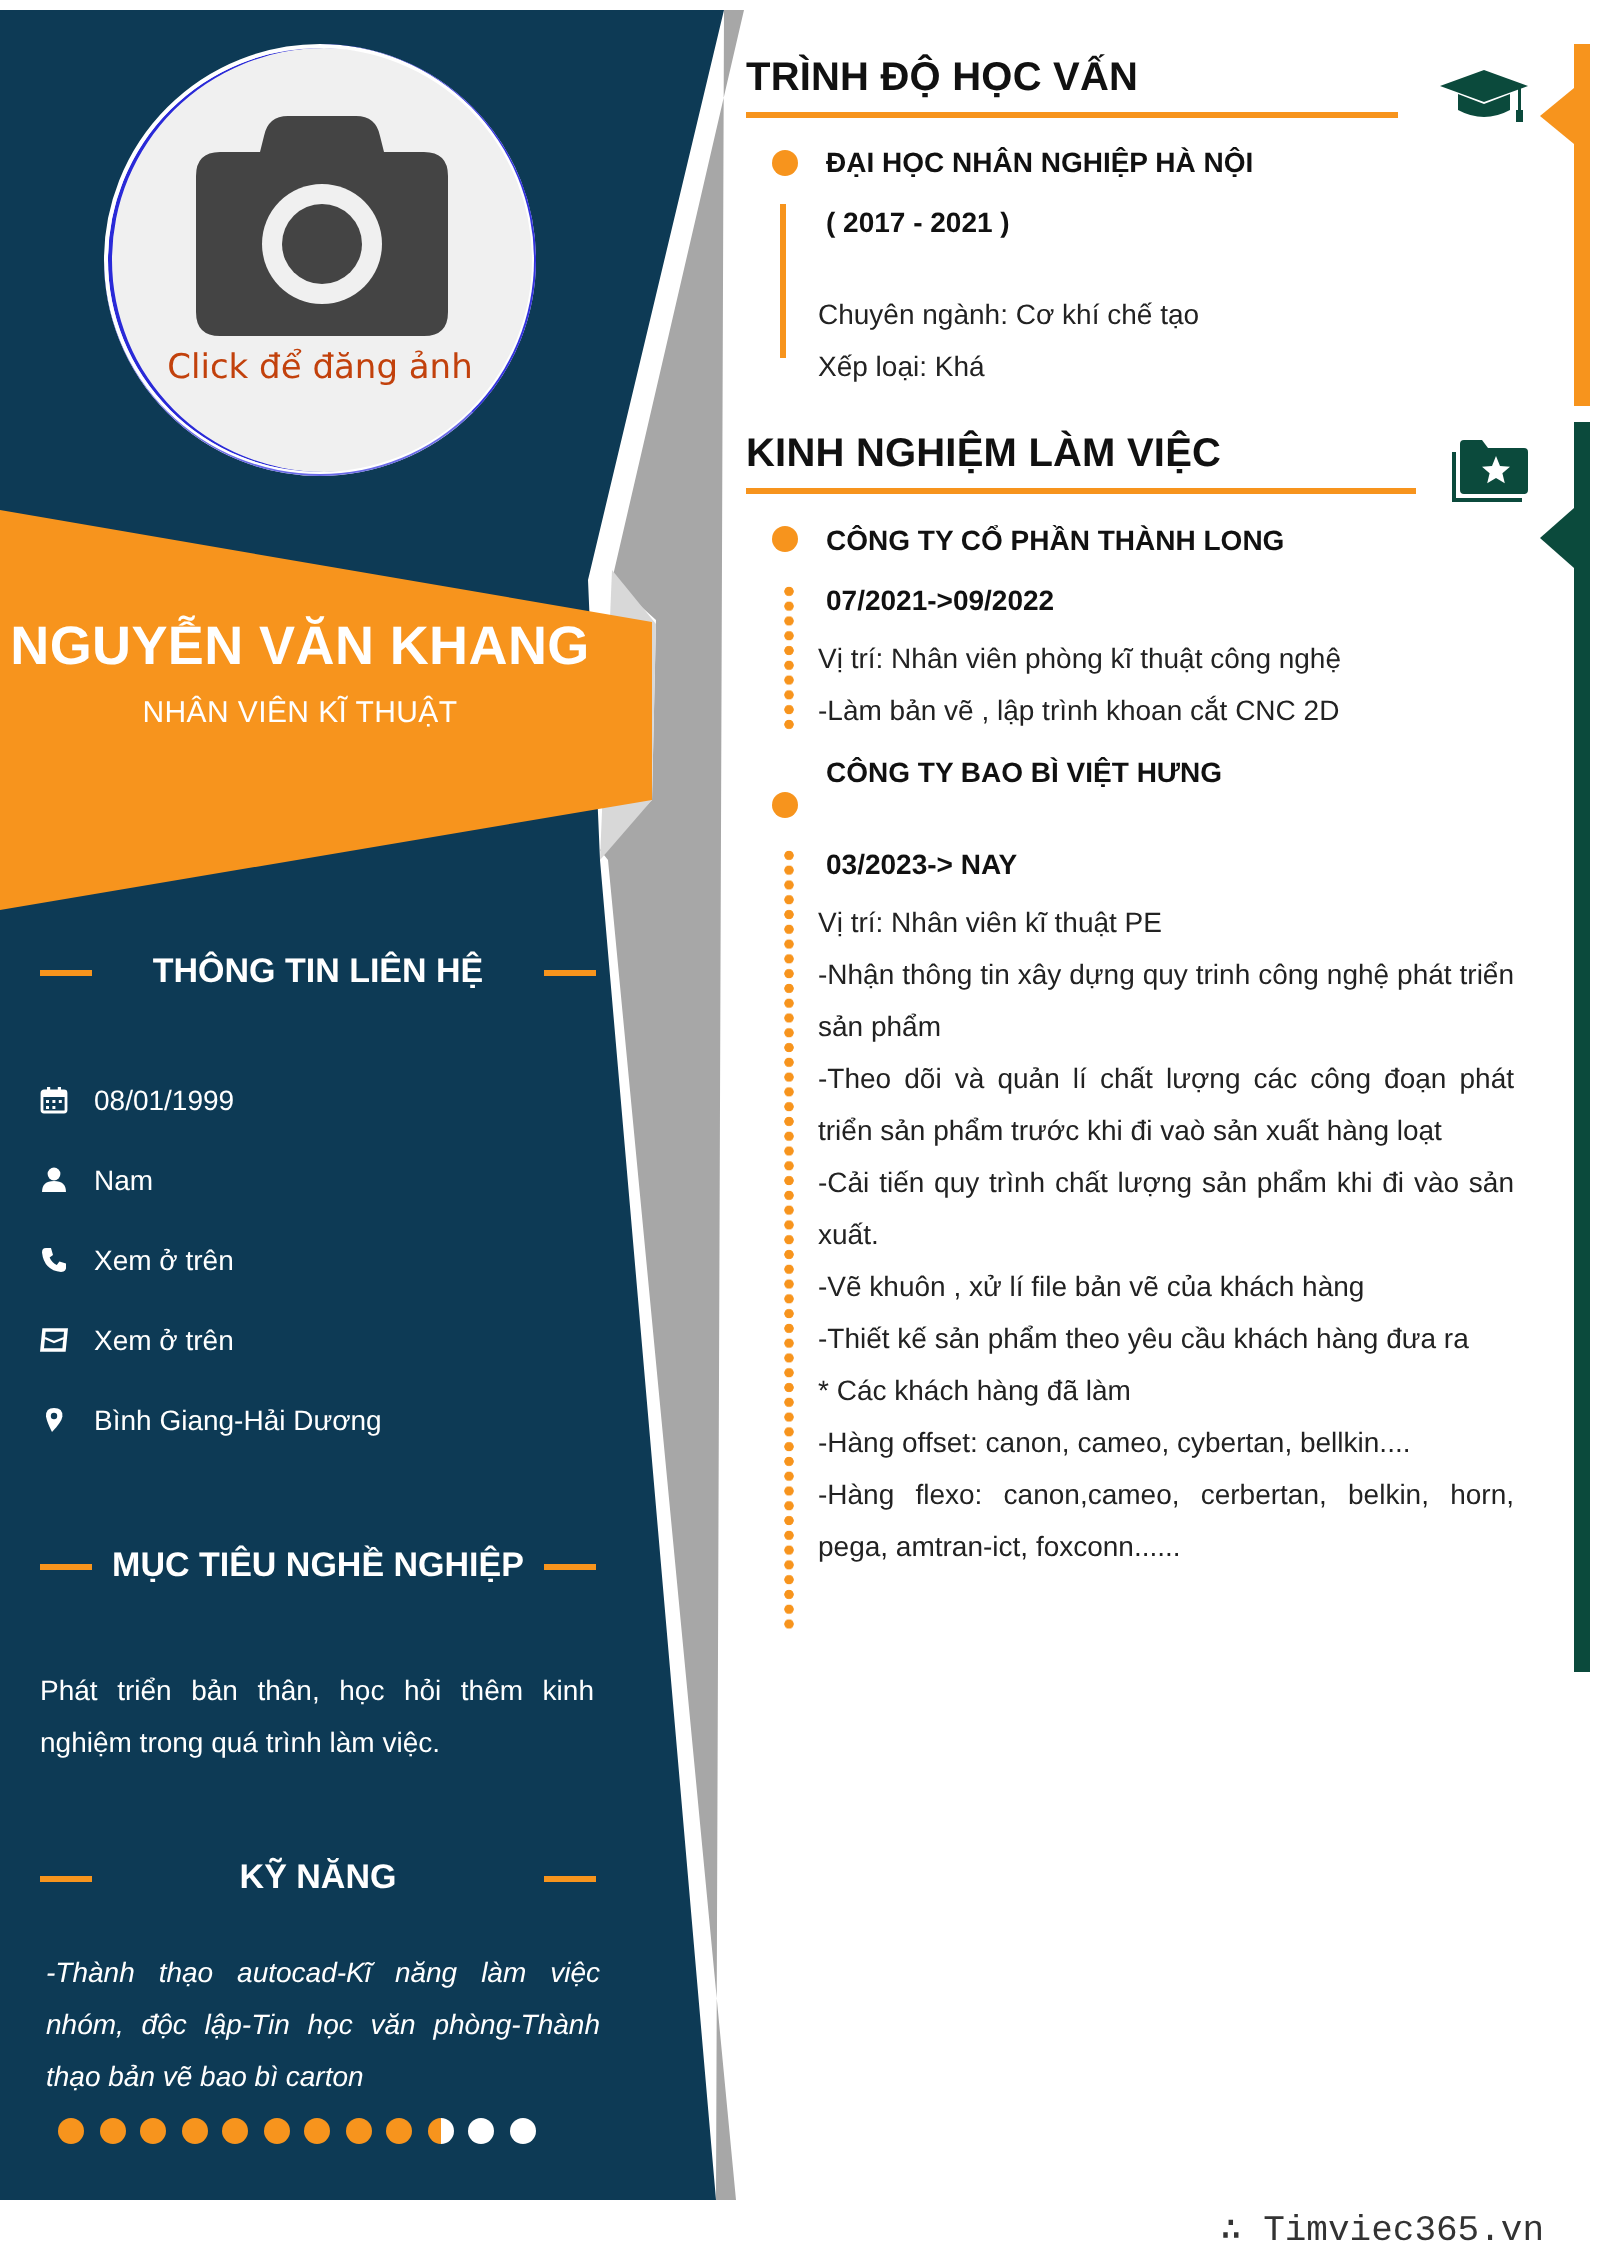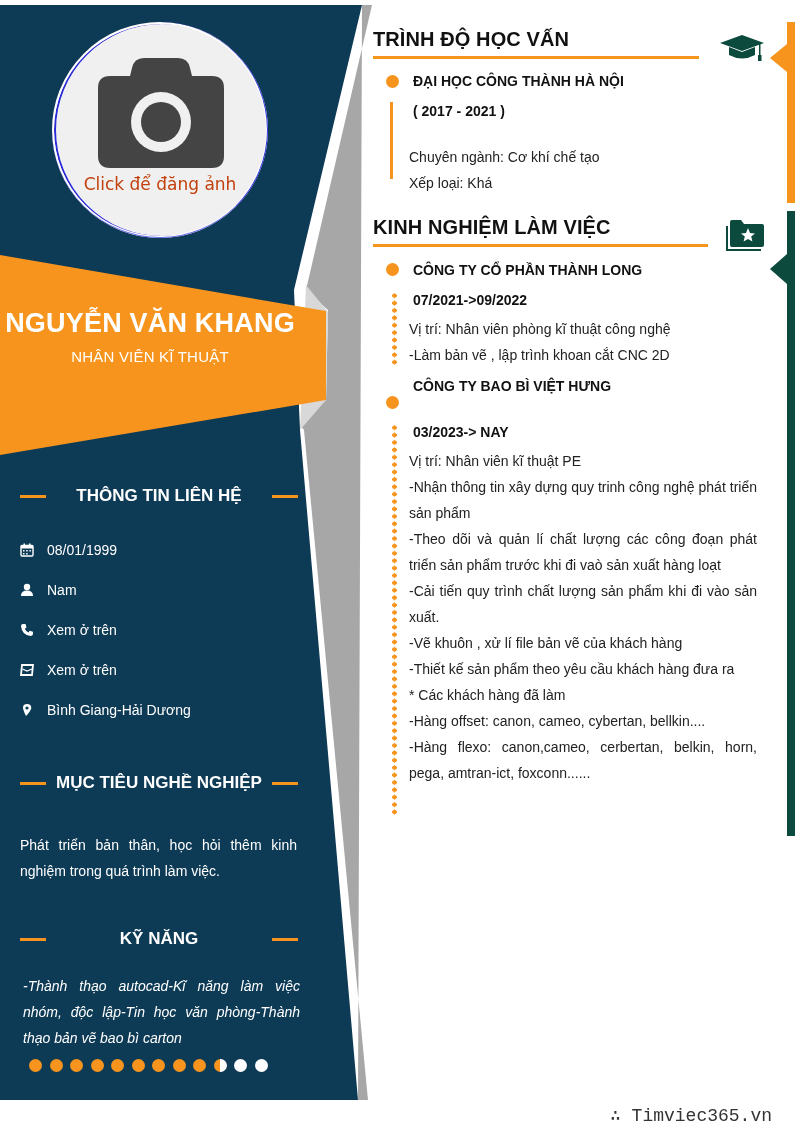--- a/index.html
+++ b/index.html
@@ -100,21 +100,21 @@
     <circle cx="63" cy="64" r="20" fill="#444444"></circle>
   </svg>
   <div class="avatar-label">Click để đăng ảnh</div>
 </div>
 
 <div class="name-block">
   <div class="name">NGUYỄN VĂN KHANG</div>
   <div class="job-title">NHÂN VIÊN KĨ THUẬT</div>
 </div>
 
-<div class="left-section-title" style="top:486px;">
+<div class="left-section-title" style="top:476px;">
   <span class="dash"></span>
   <span class="t">THÔNG TIN LIÊN HỆ</span>
   <span class="dash"></span>
 </div>
 
 <div class="contact-list">
   <div class="contact-item">
     <span class="ic">
       <svg viewBox="0 0 14 14">
           <rect x="1" y="2.5" width="12" height="10.5" rx="1" fill="none" stroke="#fff" stroke-width="1.4"></rect>
@@ -202,21 +202,21 @@
 <div class="side-icon" style="left:720px; top:33px;">
   <svg width="44" height="30" viewBox="0 0 44 30">
     <polygon points="22,2 44,10 22,18 0,10" fill="#0b4a3c"></polygon>
     <path d="M9,14 L9,22 Q22,29 35,22 L35,14 L22,19 Z" fill="#0b4a3c"></path>
     <rect x="39" y="10" width="1.5" height="14" fill="#0b4a3c"></rect>
     <rect x="38" y="22" width="3.5" height="6" fill="#0b4a3c"></rect>
   </svg>
 </div>
 
 <span class="bullet" style="left:386px; top:75px;"></span>
-<div class="entry-title" style="top:73px;">ĐẠI HỌC CÔNG THÀNH HÀ NỘI</div>
+<div class="entry-title" style="top:73px;">ĐẠI HỌC NHÂN NGHIỆP HÀ NỘI</div>
 <div class="solid-line" style="top:102px; height:77px;"></div>
 <div class="entry-period" style="top:103px;">( 2017 - 2021 )</div>
 <div class="entry-lines" style="top:144px;">
   <div>Chuyên ngành: Cơ khí chế tạo</div>
   <div>Xếp loại: Khá</div>
 </div>
 
 <div class="section-head" style="top:216px; width:335px;">
   <div class="title">KINH NGHIỆM LÀM VIỆC</div>
   <div class="underline"></div>

